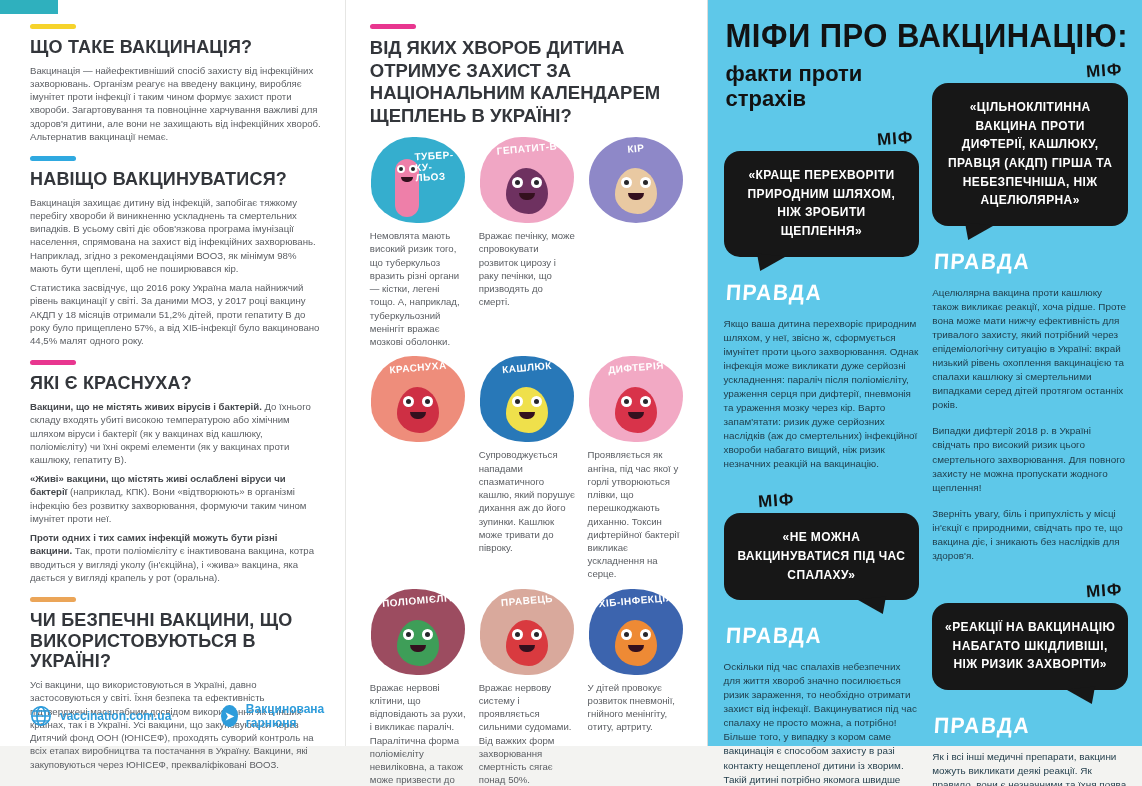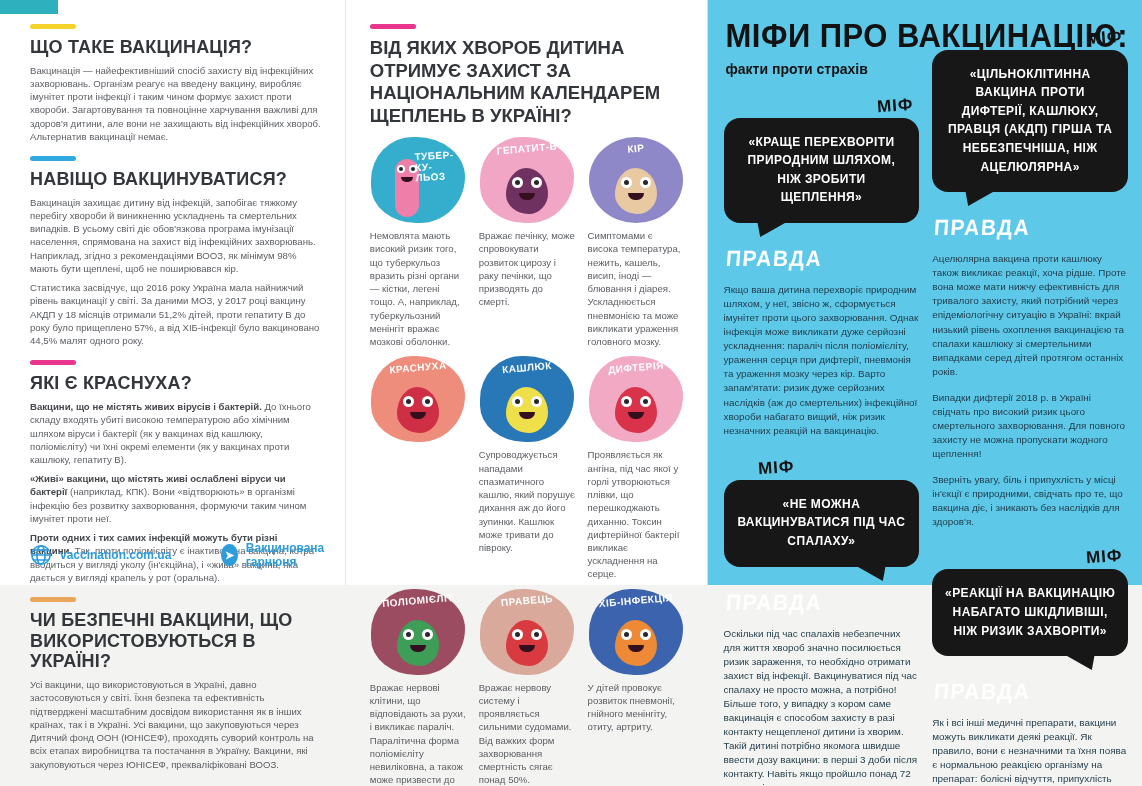--- a/index.html
+++ b/index.html
@@ -1,17 +1,17 @@
 <!DOCTYPE html>
 <html lang="uk"><head>
 <meta charset="utf-8">
 <style>
   html,body{margin:0;padding:0;}
   body{width:1142px;height:786px;font-family:"Liberation Sans",sans-serif;background:#f3f3f1;overflow:hidden;}
-  .page{position:relative;display:flex;width:1142px;height:585px;background:#4d7c0f;}
+  .page{position:relative;display:flex;width:1142px;height:746px;background:#4d7c0f;}
 
   
   .panel-left{width:371px;box-sizing:border-box;padding:24px 24px 0 30px;position:relative;background:#fff;border-right:1px solid #e6e6e4;}
   .corner-rect{position:absolute;top:0;left:0;width:58px;height:14px;background:#2FB0BE;}
   .sec{margin-bottom:13px;}
   .bar{width:46px;height:5px;border-radius:3px;margin:0 0 8px 0;}
   .sec h2{margin:0 0 6px 0;font-size:18px;line-height:1.15;font-weight:bold;color:#33363B;letter-spacing:.2px;}
   .sec p{margin:0 0 6px 0;font-size:9.6px;line-height:1.38;color:#5B5E63;}
   .sec p b{color:#45484D;}
   .footer{position:absolute;left:30px;bottom:16px;display:flex;align-items:center;gap:50px;}
@@ -36,21 +36,21 @@
   .t-side .eye.l{left:2px}.t-side .eye.r{right:2px}
   .eye:after{content:"";position:absolute;top:3px;left:3px;width:5px;height:5px;background:#26262b;border-radius:50%;}
   .t-side .eye:after{width:4px;height:4px;top:2px;left:2px}
   .mouth{position:absolute;top:25px;left:50%;transform:translateX(-50%);width:16px;height:7px;background:#34101e;border-radius:0 0 9px 9px;}
   .t-side .mouth{top:18px;width:12px;height:5px}
   .dtext{font-size:9.6px;line-height:1.38;color:#5B5E63;}
 
   
   .panel-right{flex:1;box-sizing:border-box;background:#5EC8E9;padding:12px 14px 0 16px;position:relative;color:#1b1b1b;}
   .mp-title{font-size:31px;font-weight:800;letter-spacing:.5px;color:#121212;transform:scaleY(1.1);transform-origin:top left;white-space:nowrap;margin:4px 0 10px 2px;}
-  .mp-sub{font-size:14px;font-weight:800;line-height:1.12;color:#121212;width:150px;margin-left:2px;}
+  .mp-sub{font-size:22px;font-weight:800;line-height:1.12;color:#121212;width:150px;margin-left:2px;}
   .cols{display:flex;gap:13px;margin-top:10px;}
   .col{width:50%;position:relative;}
   .col-right{margin-top:-68px;}
   .myth-block{position:relative;margin-top:30px;}
   .mif{position:absolute;top:-22px;right:6px;font-size:17px;font-weight:800;letter-spacing:1px;transform:rotate(-4deg);color:#121212;}
   .mif-left{right:auto;left:34px;}
   .bubble{background:#171717;color:#fff;border-radius:16px;padding:15px 12px 16px;font-size:12px;font-weight:bold;letter-spacing:.4px;text-align:center;line-height:1.55;position:relative;}
   .bubble:after{content:"";position:absolute;bottom:-15px;width:0;height:0;border-style:solid;}
   .tail-left:after{left:32px;border-width:17px 24px 0 5px;border-color:#171717 transparent transparent transparent;transform:rotate(6deg);}
   .tail-right:after{right:32px;border-width:17px 5px 0 24px;border-color:#171717 transparent transparent transparent;transform:rotate(-6deg);}
@@ -137,21 +137,20 @@
       </div>
       <div class="dcard">
         <div class="blob round" style="--blob:#8E88C8;--char:#E9C9A2">
           <div class="dlabel">КІР</div>
           <div class="char">
               <div class="eye l"></div>
               <div class="eye r"></div>
               <div class="mouth"></div>
             </div>
         </div>
-        <div class="dtext">Симптомами є висока температура, нежить, кашель, висип, іноді — блювання і діарея. Ускладнюється пневмонією та може викликати ураження головного мозку.</div>
       </div>
 
       <div class="dcard">
         <div class="blob" style="--blob:#EE8D7B;--char:#CE2F44">
           <div class="dlabel">КРАСНУХА</div>
           <div class="char">
               <div class="eye l"></div>
               <div class="eye r"></div>
               <div class="mouth"></div>
             </div>

